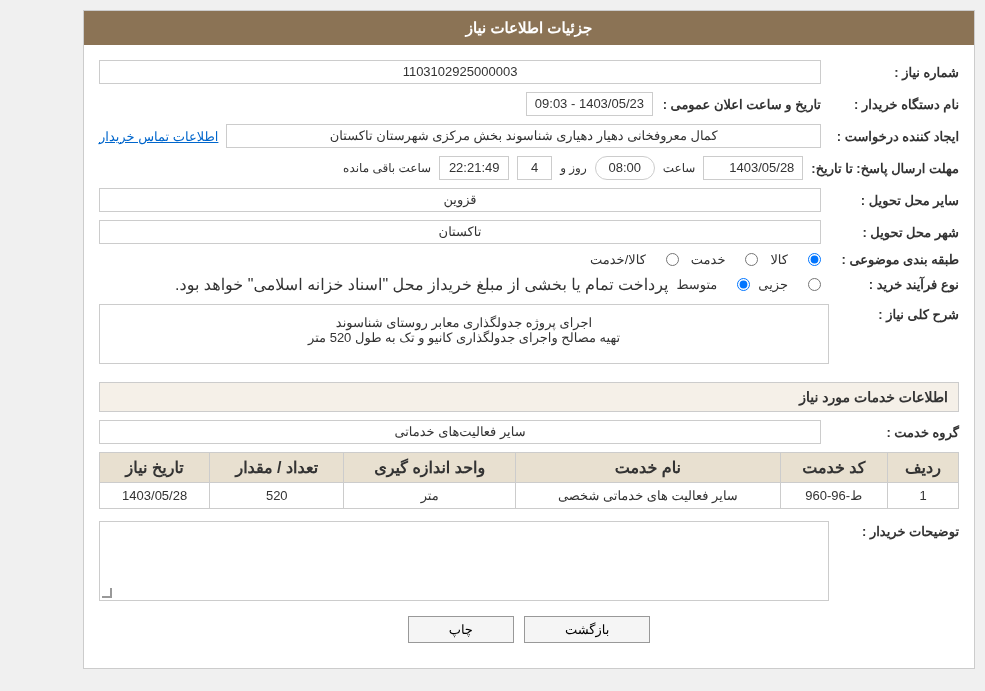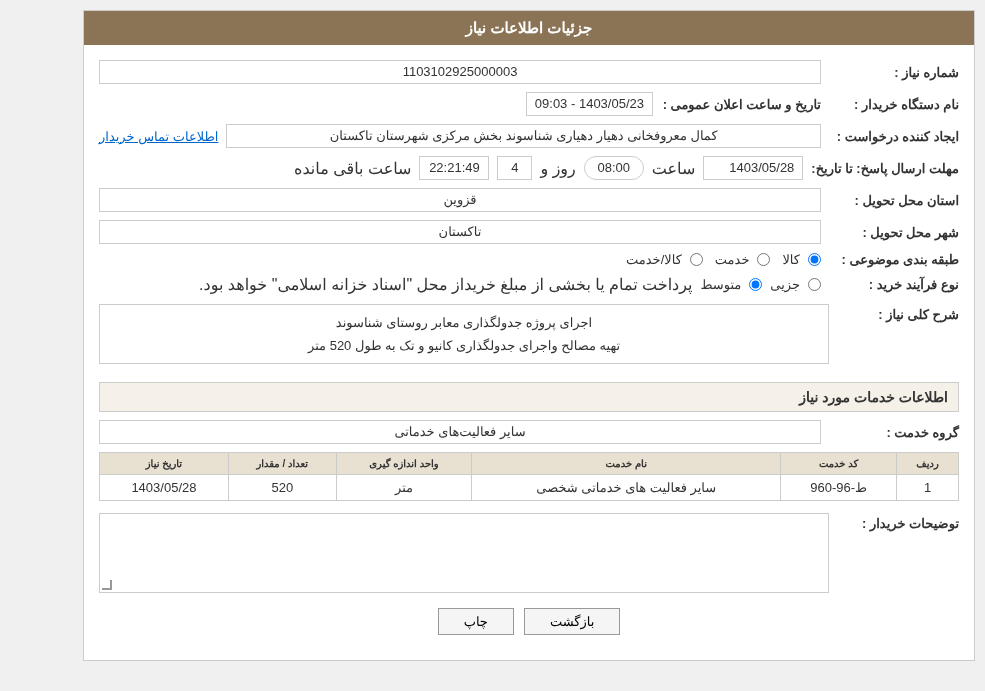--- a/index.html
+++ b/index.html
@@ -71,32 +71,32 @@
     .countdown-box {
       border: 1px solid #ccc;
       background: #fff;
       padding: 3px 8px;
       min-height: 24px;
       min-width: 80px;
       text-align: center;
     }
     .countdown-label {
       white-space: nowrap;
-      font-size: 16px;
+      font-size: 12px;
     }
     .radio-group {
       display: flex;
       align-items: center;
       gap: 12px;
       flex: 1;
     }
     .radio-item {
       display: flex;
       align-items: center;
-      gap: 8px;
+      gap: 20px;
     }
     .radio-item input[type="radio"] {
       margin: 0;
     }
     .purchase-type-row {
       display: flex;
       align-items: center;
       gap: 8px;
       flex: 1;
     }
@@ -117,21 +117,21 @@
     .table-container {
       width: 100%;
       border-collapse: collapse;
       margin-top: 5px;
     }
     .table-container th {
       background: #e8e0d0;
       border: 1px solid #ccc;
       padding: 5px 8px;
       text-align: center;
-      font-size: 10px;
+      font-size: 16px;
     }
     .table-container td {
       border: 1px solid #ccc;
       padding: 5px 8px;
       text-align: center;
       background: #fff;
     }
     .buyer-notes-box {
       border: 1px solid #ccc;
       background: #fff;
@@ -151,21 +151,21 @@
       cursor: se-resize;
     }
     .button-row {
       display: flex;
       justify-content: center;
       gap: 10px;
       margin-top: 15px;
       margin-bottom: 10px;
     }
     .btn {
-      padding: 5px 25px;
+      padding: 5px 40px;
       border: 1px solid #999;
       cursor: pointer;
       font-family: Tahoma, Arial, sans-serif;
       font-size: 13px;
       min-width: 70px;
     }
     .btn-print {
       background: #f5f5f5;
     }
     .btn-back {
@@ -221,21 +221,21 @@
         <div class="date-box" style="min-width:100px;">1403/05/28</div>
         <span class="countdown-label">ساعت</span>
         <div class="countdown-box" style="min-width:60px;border-radius:12px;">08:00</div>
         <span class="countdown-label">روز و</span>
         <div class="countdown-box" style="min-width:35px;">4</div>
         <div class="countdown-box" style="min-width:70px;">22:21:49</div>
         <span class="countdown-label">ساعت باقی مانده</span>
       </div>
 
       <div class="info-row">
-        <span class="label">استان محل تحویل :</span>
+        <span class="label">سایر محل تحویل :</span>
         <div class="value-box">قزوین</div>
       </div>
 
       <div class="info-row">
         <span class="label">شهر محل تحویل :</span>
         <div class="value-box">تاکستان</div>
       </div>
 
       <div class="info-row">
         <span class="label">طبقه بندی موضوعی :</span>
@@ -267,21 +267,21 @@
             <span>متوسط</span>
           </div>
           <span class="purchase-note">پرداخت تمام یا بخشی از مبلغ خریداز محل "اسناد خزانه اسلامی" خواهد بود.</span>
         </div>
       </div>
 
       <div class="row-flex" style="margin-top:10px;">
         <span class="label-right">شرح کلی نیاز :</span>
         <div class="inner-section" style="flex:1; min-height:60px;">
           <div style="text-align:center;">اجرای پروژه جدولگذاری معابر روستای شناسوند</div>
-          <div style="text-align:center;margin-top:8px;">تهیه مصالح واجرای جدولگذاری کانیو و تک به طول 520 متر</div>
+          <div style="text-align:center;">تهیه مصالح واجرای جدولگذاری کانیو و تک به طول 520 متر</div>
         </div>
       </div>
 
       <div class="section-header">اطلاعات خدمات مورد نیاز</div>
 
       <div class="info-row">
         <span class="label">گروه خدمت :</span>
         <div class="value-box">سایر فعالیت‌های خدماتی</div>
       </div>
 

